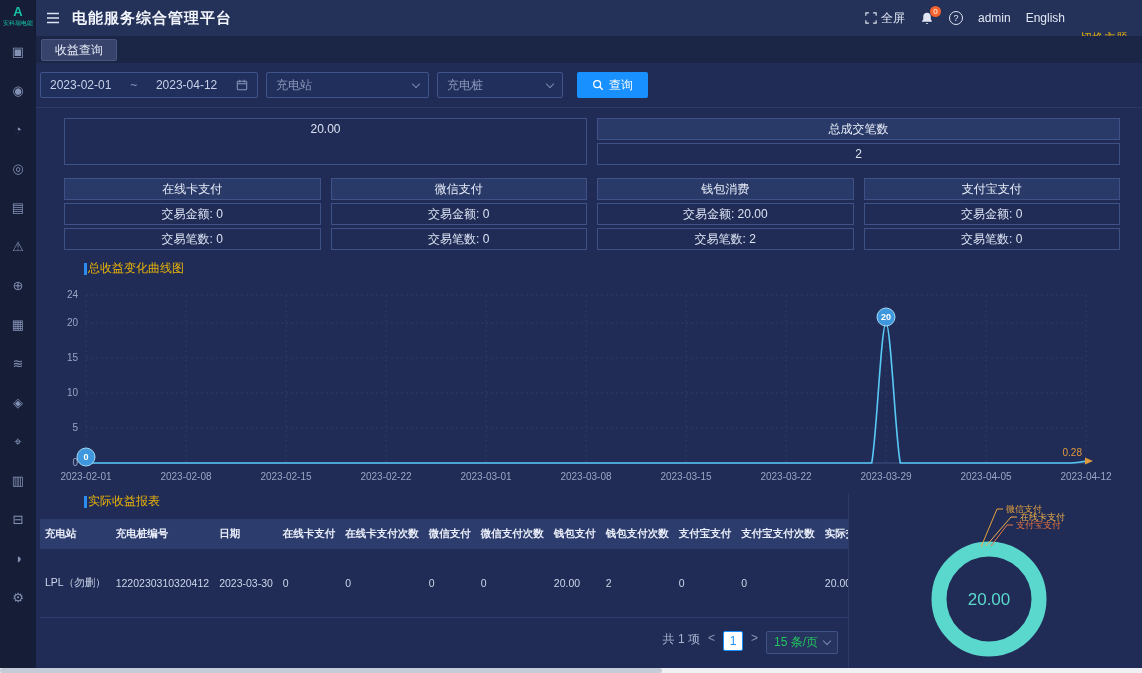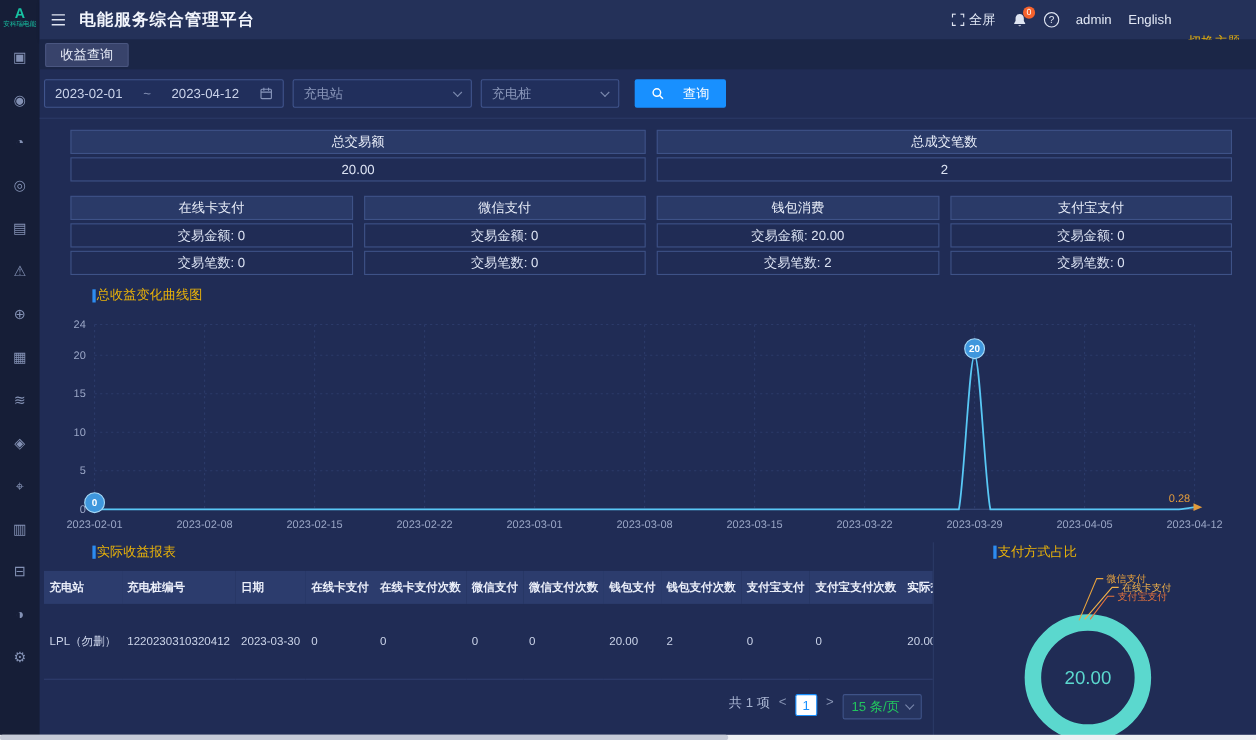--- a/index.html
+++ b/index.html
@@ -29,21 +29,21 @@
   
   .content{flex:1;padding:5px 22px 0 4px;position:relative;min-height:0;}
   .filter-row{display:flex;align-items:center;gap:8px;margin:4px 0 9px 0;}
   .field{height:26px;background:#212f5c;border:1px solid #40548c;border-radius:2px;display:flex;align-items:center;font-size:12px;color:#c8d1e8;padding:0 9px;cursor:pointer;}
   .date-box{width:218px;justify-content:space-between;}
   .date-sep{color:#8a97ba;}
   .sel{justify-content:space-between;color:#8a97ba;}
   .sel-station{width:163px;}
   .sel-pile{width:126px;}
   .chev{width:6px;height:6px;border-right:1px solid #7a88ad;border-bottom:1px solid #7a88ad;transform:rotate(45deg);margin-top:-3px;}
-  .btn-query{height:26px;background:#1890ff;border:none;border-radius:2px;color:#fff;font-size:12px;display:flex;align-items:center;gap:17px;padding:0 15px;cursor:pointer;margin-left:6px;}
+  .btn-query{height:26px;background:#1890ff;border:none;border-radius:2px;color:#fff;font-size:12px;display:flex;align-items:center;gap:5px;padding:0 15px;cursor:pointer;margin-left:6px;}
   .divider{border-top:1px solid #2b3a66;margin:0 -22px 10px -4px;}
   
   .totals-row{display:grid;grid-template-columns:1fr 1fr;column-gap:10px;margin:0 0 13px 24px;}
   .methods-row{display:grid;grid-template-columns:repeat(4,1fr);column-gap:10px;margin:0 0 10px 24px;}
   .stack{display:grid;row-gap:3px;}
   .box{border:1px solid #3e5287;text-align:center;font-size:12px;color:#dbe2f2;padding:3px 0;line-height:14px;}
   .box.head{background:#2a3a68;color:#e8edf8;}
   
   .section-title{display:flex;align-items:center;gap:1px;font-size:12px;color:#eab308;padding-left:44px;}
   .section-title .bar{width:3px;height:12px;background:#2d8cf0;flex-shrink:0;}
@@ -152,21 +152,20 @@
               <path d="M9 9l3.5 3.5"></path>
             </svg>
           <span>查询</span>
         </button>
       </div>
 
       <div class="divider"></div>
 
       <div class="totals-row">
         <div class="stack">
-          <div class="box head">总交易额</div>
           <div class="box">20.00</div>
         </div>
         <div class="stack">
           <div class="box head">总成交笔数</div>
           <div class="box">2</div>
         </div>
       </div>
 
       <div class="methods-row">
         <div class="stack">
@@ -287,24 +286,20 @@
             <span class="page-current">1</span>
             <span class="page-arrow">&gt;</span>
             <span class="size-select">
               <span>15 条/页</span>
               <span class="chev"></span>
             </span>
           </div>
         </div>
 
         <div class="pie-panel">
-          <div class="section-title">
-            <span class="bar"></span>
-            <span>支付方式占比</span>
-          </div>
           <svg id="pie-chart" viewBox="0 0 264 182">
               <circle cx="130" cy="102" r="50" fill="none" stroke="#5bd8ce" stroke-width="15"></circle>
               <text x="130" y="108" fill="#5bd8ce" font-size="17" text-anchor="middle">20.00</text>
               <polyline points="122,50 138,12 144,12" fill="none" stroke="#e8a33d" stroke-width="1"></polyline>
               <text x="147" y="15" fill="#e8a33d" font-size="9">微信支付</text>
               <polyline points="127,49 152,20 158,20" fill="none" stroke="#f0b04a" stroke-width="1"></polyline>
               <text x="161" y="23" fill="#f0b04a" font-size="9">在线卡支付</text>
               <polyline points="132,49 148,28 154,28" fill="none" stroke="#e8743d" stroke-width="1"></polyline>
               <text x="157" y="31" fill="#e8743d" font-size="9">支付宝支付</text>
             </svg>

